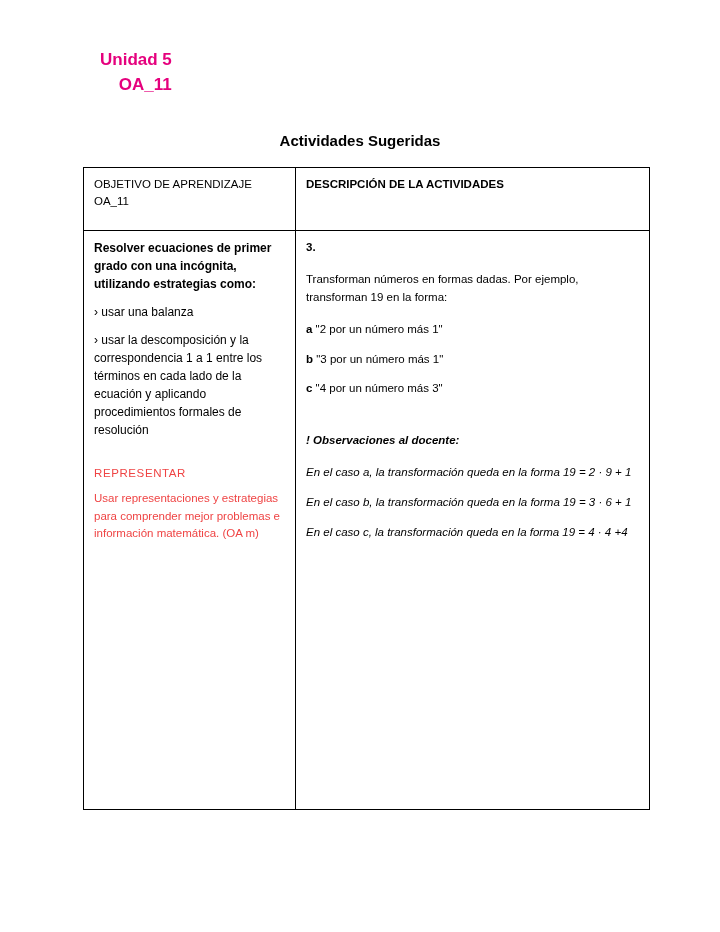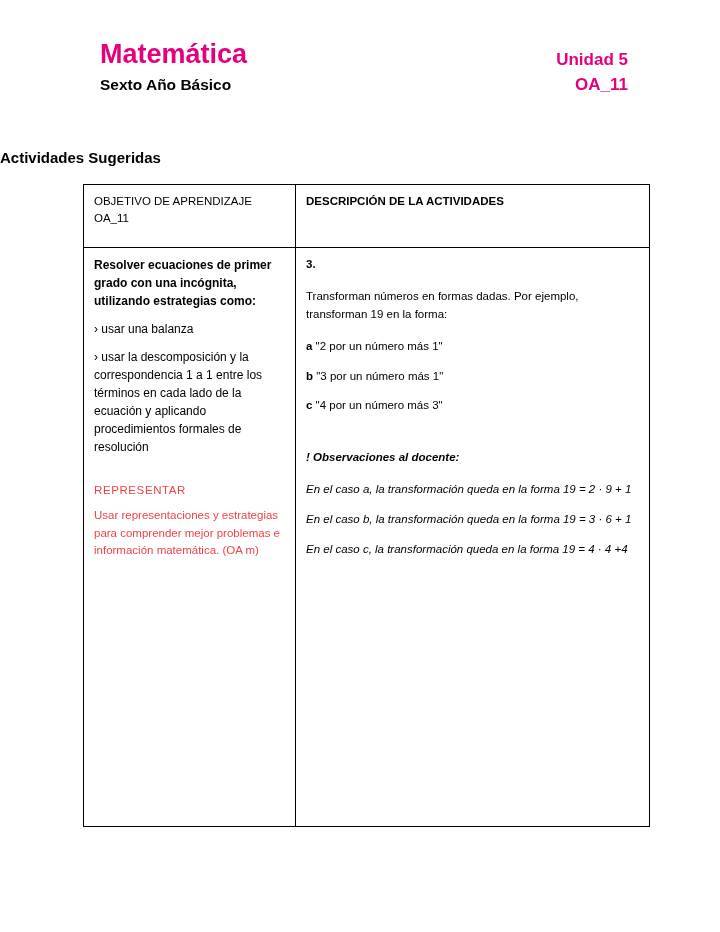--- a/index.html
+++ b/index.html
@@ -47,24 +47,24 @@
   .header-right {
     text-align: right;
     color: #e5007d;
     font-weight: bold;
     font-size: 17px;
     line-height: 1.45;
     padding-top: 8px;
   }
   
   .section-title {
-    text-align: left;
+    text-align: center;
     font-size: 15px;
     font-weight: bold;
-    margin-top: 52px;
+    margin-top: 35px;
   }
   
   .table-wrap {
     margin: 18px auto 0 auto;
     width: 566px;
     padding-left: 12px;
   }
   table.activities {
     border-collapse: collapse;
     width: 100%;
@@ -146,24 +146,20 @@
     margin: 0 0 12px 0;
     line-height: 1.55;
   }
 </style>
 </head>
 <body>
 
 <div class="page">
 
   <div class="header">
-    <div class="header-left">
-      <div class="subject-title">Matemática</div>
-      <div class="subject-sub">Sexto Año Básico</div>
-    </div>
     <div class="header-right">
       <div>Unidad 5</div>
       <div>OA_11</div>
     </div>
   </div>
 
   <div class="section-title">Actividades Sugeridas</div>
 
   <div class="table-wrap">
     <table class="activities">

